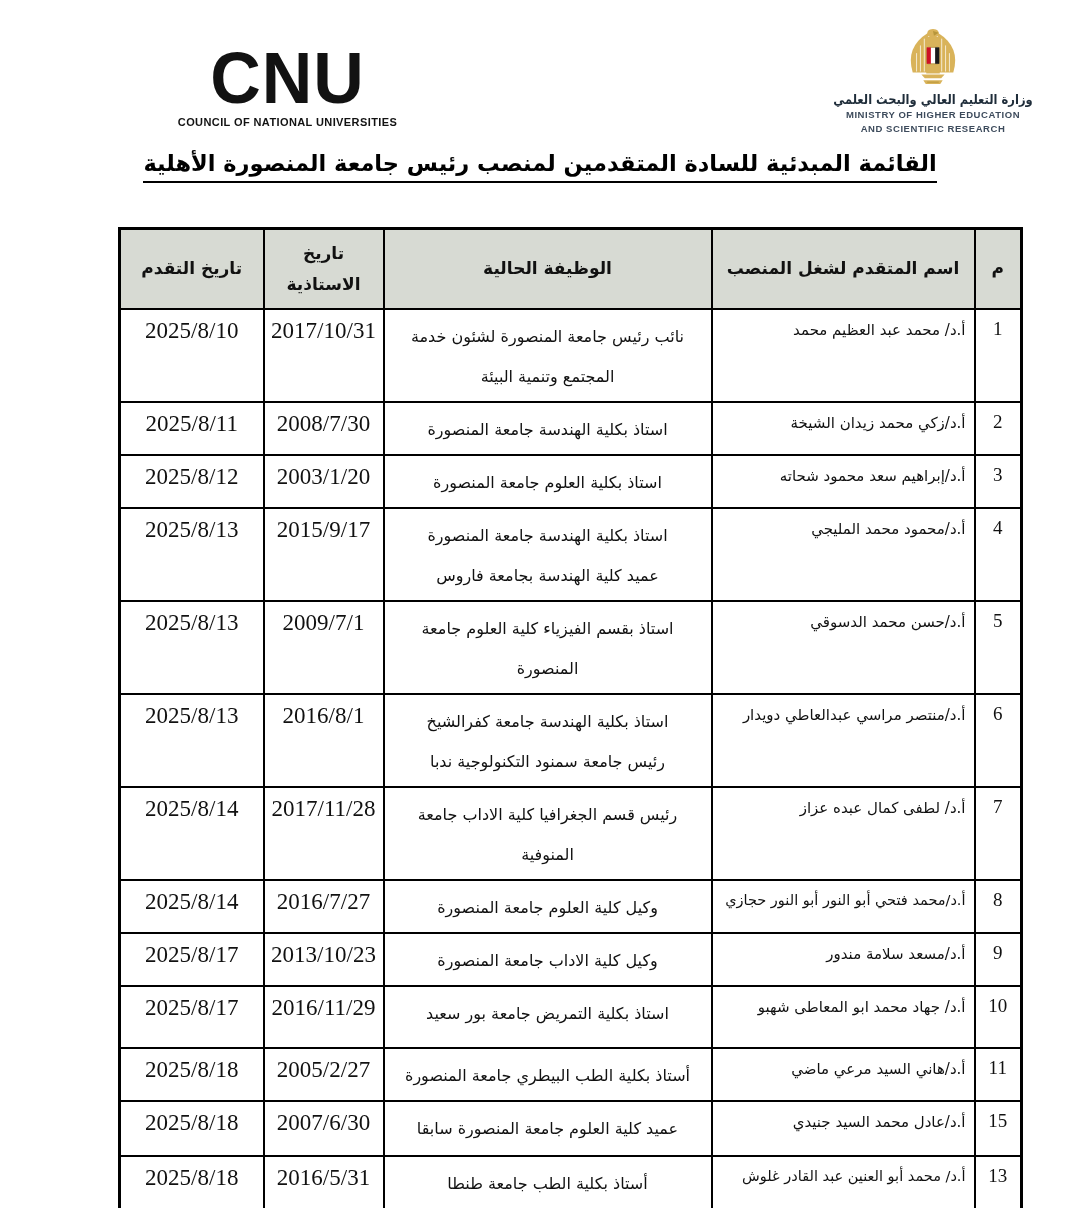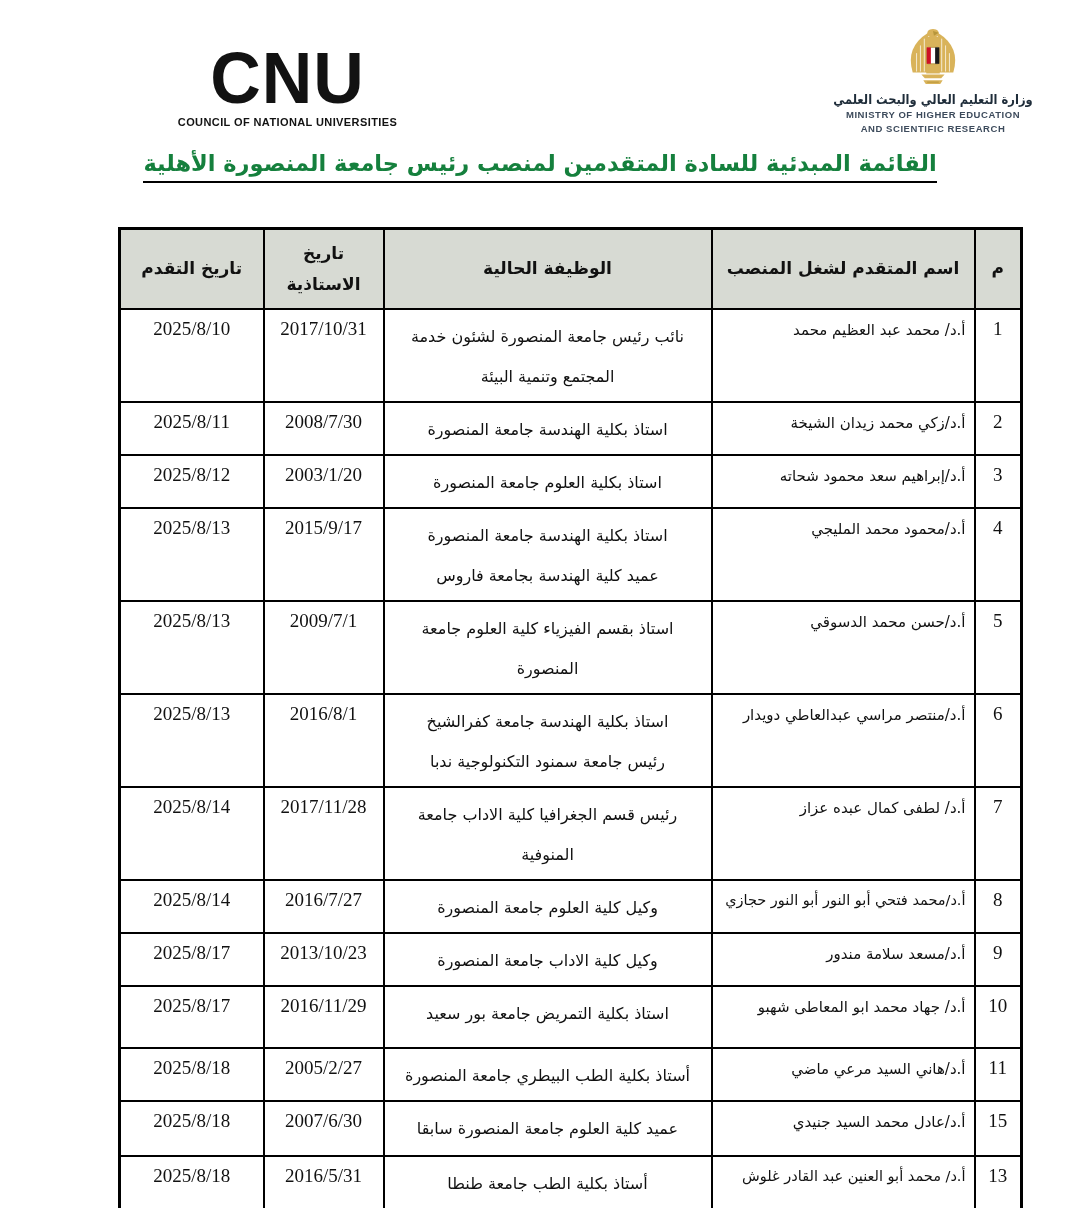--- a/index.html
+++ b/index.html
@@ -21,38 +21,38 @@
   .cnu-acronym{font-family:"Liberation Sans",sans-serif;font-weight:900;font-size:70px;line-height:0.92;letter-spacing:1px;color:#121212;transform:scaleY(1.04);}
   .cnu-en{font-family:"Liberation Sans",sans-serif;font-weight:700;font-size:11px;letter-spacing:0.4px;color:#121212;margin-top:6px;white-space:nowrap;}
   .cnu-ar{font-size:19px;font-weight:700;color:#222;margin-top:2px;letter-spacing:0.5px;}
   .ministry-logo{display:flex;flex-direction:column;align-items:center;width:170px;}
   .eagle{width:58px;height:60px;}
   .ministry-ar{font-size:11.5px;font-weight:700;color:#1f2d3a;margin-top:4px;white-space:nowrap;transform:scaleY(1.15);}
   .ministry-en{font-family:"Liberation Sans",sans-serif;font-weight:700;font-size:9.5px;letter-spacing:0.55px;color:var(--ministry-text);text-align:center;line-height:1.45;margin-top:2px;white-space:nowrap;}
 
   
   .title-wrap{text-align:center;margin-top:14px;}
-  .doc-title{display:inline-block;font-size:22.5px;font-weight:700;color:#15803d;border-bottom:2.5px solid #000;padding-bottom:5px;letter-spacing:0;}
+  .doc-title{display:inline-block;font-size:22.5px;font-weight:700;color:#000000;border-bottom:2.5px solid #000;padding-bottom:5px;letter-spacing:0;}
 
   
   table.applicants{border-collapse:collapse;margin:44px 0 0 118px;width:902px;table-layout:fixed;border:3px solid var(--border);}
   th,td{border:2.4px solid var(--border);vertical-align:middle;overflow:hidden;}
   thead tr{height:81px;background:var(--header-bg);}
   th{font-weight:700;font-size:17px;white-space:pre-line;line-height:1.8;}
   col.c-idx{width:47px;}
   col.c-name{width:263px;}
   col.c-pos{width:328px;}
   col.c-prof{width:120px;}
   col.c-app{width:144px;}
   td{padding:4px 6px;}
   td.idx{font-family:"Liberation Serif",serif;font-size:19px;text-align:center;vertical-align:top;padding-top:8px;}
   td.name{font-size:15px;text-align:right;padding-right:8px;vertical-align:top;padding-top:9px;line-height:1.5;}
   td.name.bold{font-weight:400;font-size:14.5px;}
   td.pos{font-size:16px;text-align:center;white-space:pre-line;line-height:2.5;vertical-align:top;padding-top:7px;}
-  td.date{font-family:"Liberation Serif",serif;font-size:19px;text-align:center;vertical-align:top;padding-top:8px;}
+  td.date{font-family:"Liberation Serif",serif;font-size:23px;text-align:center;vertical-align:top;padding-top:8px;}
   tbody tr:nth-child(1){height:72px;}
   tbody tr:nth-child(2){height:40px;}
   tbody tr:nth-child(3){height:38px;}
   tbody tr:nth-child(4){height:77px;}
   tbody tr:nth-child(5){height:45px;}
   tbody tr:nth-child(6){height:70px;}
   tbody tr:nth-child(7){height:53px;}
   tbody tr:nth-child(8){height:37px;}
   tbody tr:nth-child(9){height:43px;}
   tbody tr:nth-child(10){height:62px;}

